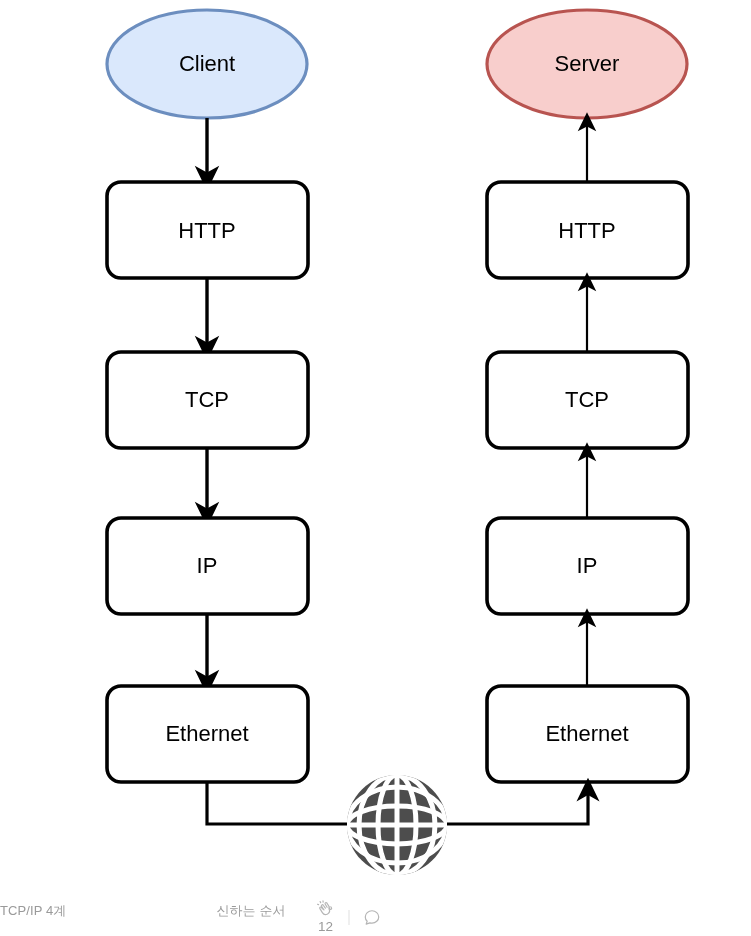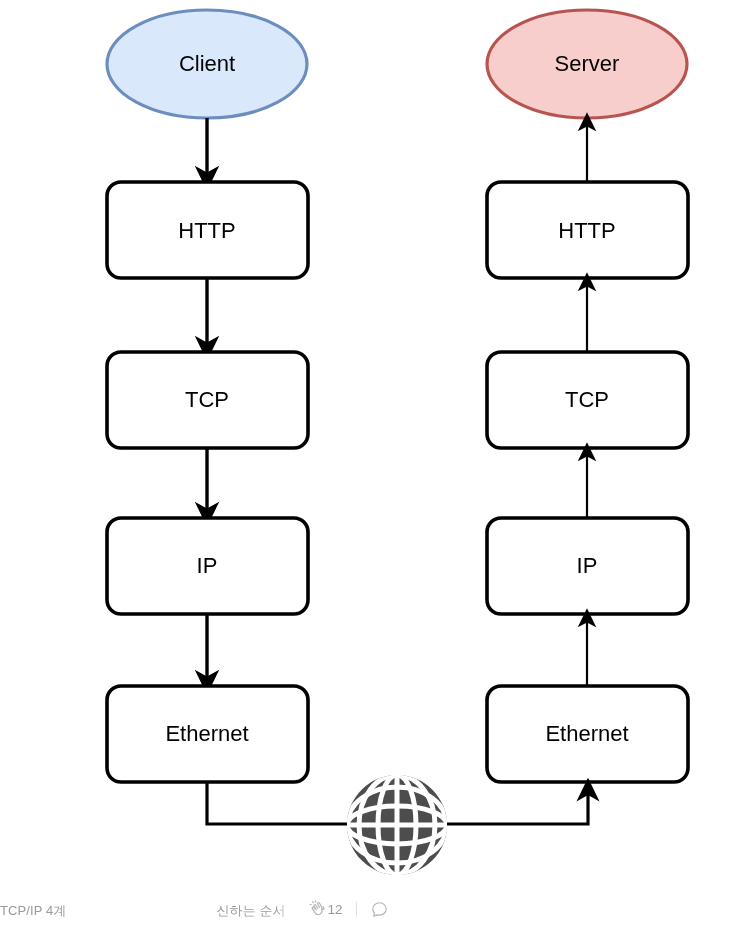--- a/index.html
+++ b/index.html
@@ -88,20 +88,21 @@
     border-radius: 22px;
     padding: 7px 17px;
     box-shadow: 0 0 10px 8px rgba(255,255,255,0.95);
     z-index: 5;
   }
   .pill-item {
     display: flex;
     align-items: center;
     gap: 0;
     color: #b0b0b0;
+    flex-direction: column;
   }
   .pill-count {
     font-size: 13.5px;
     color: #9a9a9a;
   }
   .pill-divider {
     width: 1px;
     height: 15px;
     background: #e0e0e0;
     margin: 0 4px;

